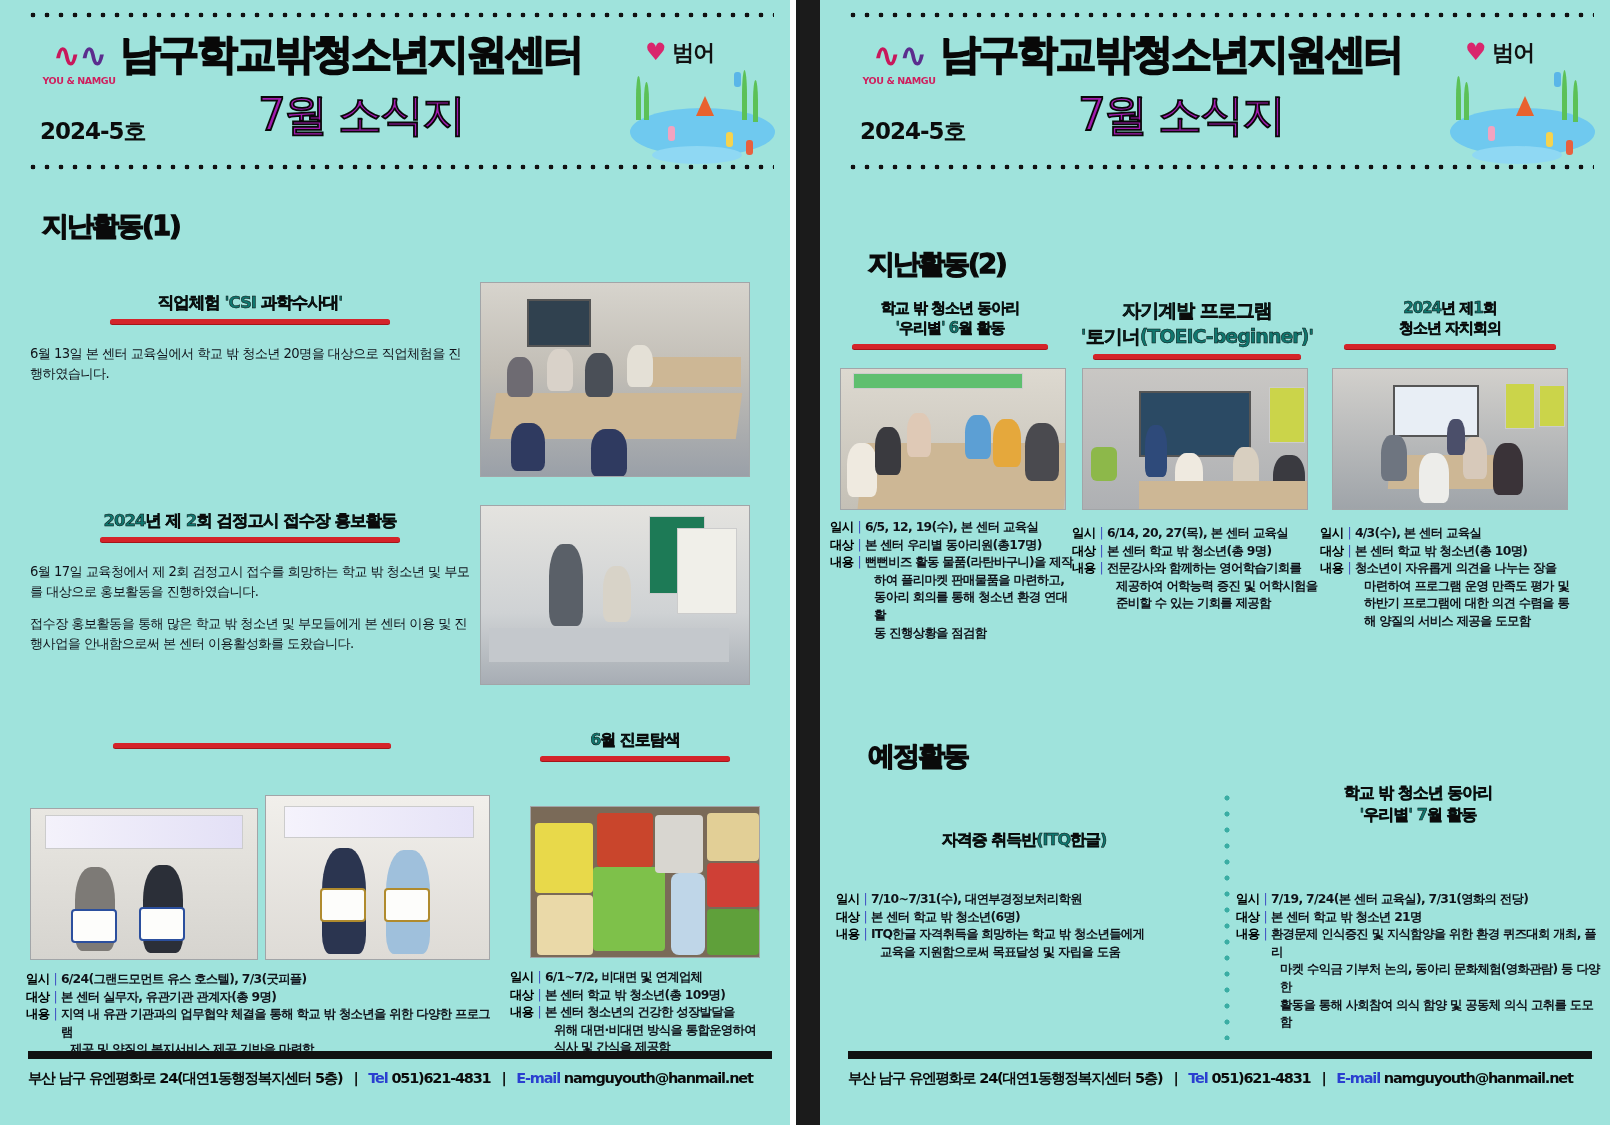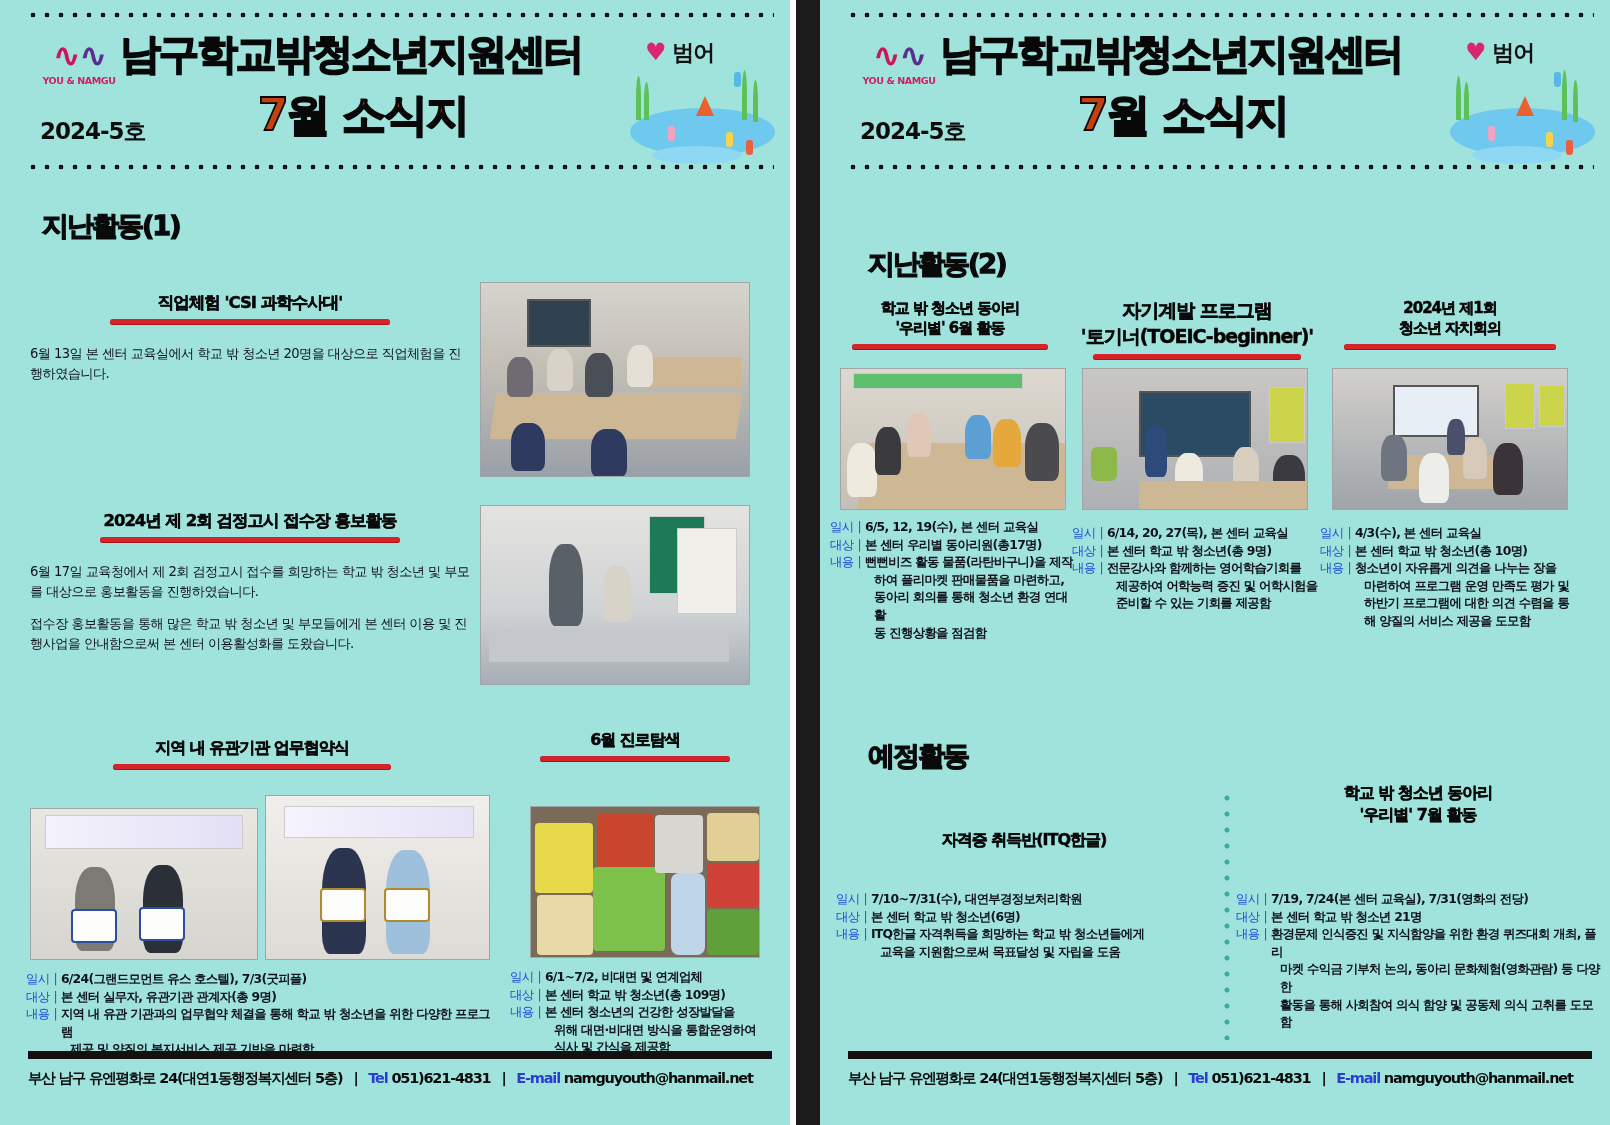--- a/index.html
+++ b/index.html
@@ -21,22 +21,22 @@
     background-size: 14px 6px; background-repeat: repeat-x; }
   .dotline.top { top: 12px; }
   .dotline.bot { top: 164px; }
   .logo { position: absolute; left: 36px; top: 38px; width: 86px; text-align: center; }
   .logo .mark { font-size: 34px; font-weight: 900; color: #5b2d8e; letter-spacing: -2px; line-height: 1; }
   .logo .mark .c2 { color: #c8175b; }
   .logo .sub { font-size: 9.5px; font-weight: 700; color: #cf1f5e; margin-top: 3px; letter-spacing: -0.4px; }
   .title-main { position: absolute; left: 120px; top: 27px; font-size: 41px; font-weight: 900;
     color: #080808; letter-spacing: -2.5px; white-space: nowrap;
     -webkit-text-stroke: 1.6px #080808; }
-  .title-sub { position: absolute; left: 258px; top: 86px; font-size: 44px; font-weight: 700;
-    color: #c2410c; letter-spacing: -2px; -webkit-text-stroke: 1.8px #080808; }
+  .title-sub { position: absolute; left: 258px; top: 86px; font-size: 44px; font-weight: 400;
+    color: #a21caf; letter-spacing: -2px; -webkit-text-stroke: 1.8px #080808; }
   .beom { position: absolute; left: 645px; top: 38px; font-size: 22px; font-weight: 900;
     color: #111; letter-spacing: -1px; }
   .beom .heart { color: #d9266d; font-size: 24px; }
   .issue { position: absolute; left: 40px; top: 116px; font-size: 23px; font-weight: 700;
     color: #0c0c0c; letter-spacing: -1px; }
   
   .illus { position: absolute; right: 8px; top: 48px; width: 160px; height: 118px; }
   .pond { position: absolute; left: 8px; top: 60px; width: 145px; height: 48px;
     background: #6fc9ef; border-radius: 50%; }
   .pond2 { position: absolute; left: 30px; top: 98px; width: 90px; height: 18px;
@@ -44,33 +44,33 @@
   .grass { position: absolute; width: 5px; background: #5cc157; border-radius: 50% 50% 0 0; }
   .sail { position: absolute; width: 0; height: 0; border-left: 9px solid transparent;
     border-right: 9px solid transparent; border-bottom: 20px solid #e9622e; }
   .person { position: absolute; width: 7px; height: 15px; border-radius: 3px; }
 
   
   .sec-label { font-size: 27px; font-weight: 900; color: #0a0a0a; letter-spacing: -2px;
     -webkit-text-stroke: 1.3px #0a0a0a; }
 
   
-  .art-title { font-size: 16.5px; font-weight: 900; color: #000000; letter-spacing: -1px;
+  .art-title { font-size: 16.5px; font-weight: 900; color: #0f766e; letter-spacing: -1px;
     text-align: center; -webkit-text-stroke: 0.5px #0b0b0b; }
   .redline { height: 5px; margin: 5px auto 0; background: #d4242a; border-radius: 3px;
     box-shadow: 0 1px 0 #a5151a; }
   .body-txt { font-size: 13.2px; line-height: 1.55; color: #10131a; letter-spacing: -0.6px; }
   .body-txt p + p { margin-top: 11px; }
 
   .photo { background: #b9bcc0; border: 1px solid rgba(0,0,0,.12); overflow: hidden; position: relative; }
 
   
   .detail { font-size: 12.4px; line-height: 1.42; letter-spacing: -0.7px; color: #10131a; }
   .detail .row { display: flex; }
-  .detail .k { color: #1d4ed8; font-weight: 400; white-space: nowrap; }
+  .detail .k { color: #000000; font-weight: 700; white-space: nowrap; }
   .detail .bar { color: #3f4fc4; margin: 0 4px; }
   .detail .v { font-weight: 600; }
   .detail .cont { padding-left: 44px; font-weight: 600; }
 
   
   .footer { position: absolute; left: 0; right: 0; bottom: 16px; height: 62px; }
   .footbar { position: absolute; left: 28px; right: 18px; top: 4px; height: 8px; background: #111; }
   .foot-txt { position: absolute; left: 28px; top: 22px; font-size: 14.5px; font-weight: 800;
     letter-spacing: -1.2px; color: #0b0b0b; white-space: nowrap; }
   .foot-txt .lbl { color: #2a3fd0; }
@@ -160,21 +160,20 @@
     <div class="photo" style="position:absolute;left:480px;top:505px;width:270px;height:180px;">
       <div class="ph-room" style="background:linear-gradient(#e4e3df,#cfd2d4 60%,#a7adb4);"></div>
       <div class="ph-banner" style="left:168px;top:10px;width:56px;height:78px;background:#1d7a56;"></div>
       <div class="ph-banner" style="left:196px;top:22px;width:60px;height:86px;background:#f0efe9;"></div>
       <div class="ph-p" style="left:68px;top:38px;width:34px;height:82px;background:#5a6068;"></div>
       <div class="ph-p" style="left:122px;top:60px;width:28px;height:56px;background:#d8d3c8;"></div>
       <div class="ph-tbl" style="left:8px;top:122px;width:240px;height:34px;background:#c4c8cc;"></div>
     </div>
 
     <div style="position:absolute;left:26px;top:738px;width:452px;">
-      <div class="art-title" style="font-size:16px;">지역 내 유관기관 업무협약식</div>
       <div class="redline" style="width:278px;"></div>
     </div>
     <div class="photo" style="position:absolute;left:30px;top:808px;width:228px;height:152px;">
       <div class="ph-room" style="background:linear-gradient(#e9e7e2,#d6d4cf);"></div>
       <div class="ph-banner" style="left:14px;top:6px;width:198px;height:34px;background:linear-gradient(90deg,#f4f2fb,#e3e0f6);"></div>
       <div class="ph-p" style="left:44px;top:58px;width:40px;height:84px;background:#7d7a76;"></div>
       <div class="ph-p" style="left:112px;top:56px;width:40px;height:88px;background:#2b2f38;"></div>
       <div class="ph-food" style="left:40px;top:100px;width:46px;height:34px;background:#fdfdfb;border:2px solid #2b4f9e;"></div>
       <div class="ph-food" style="left:108px;top:98px;width:46px;height:34px;background:#fdfdfb;border:2px solid #2b4f9e;"></div>
     </div>

